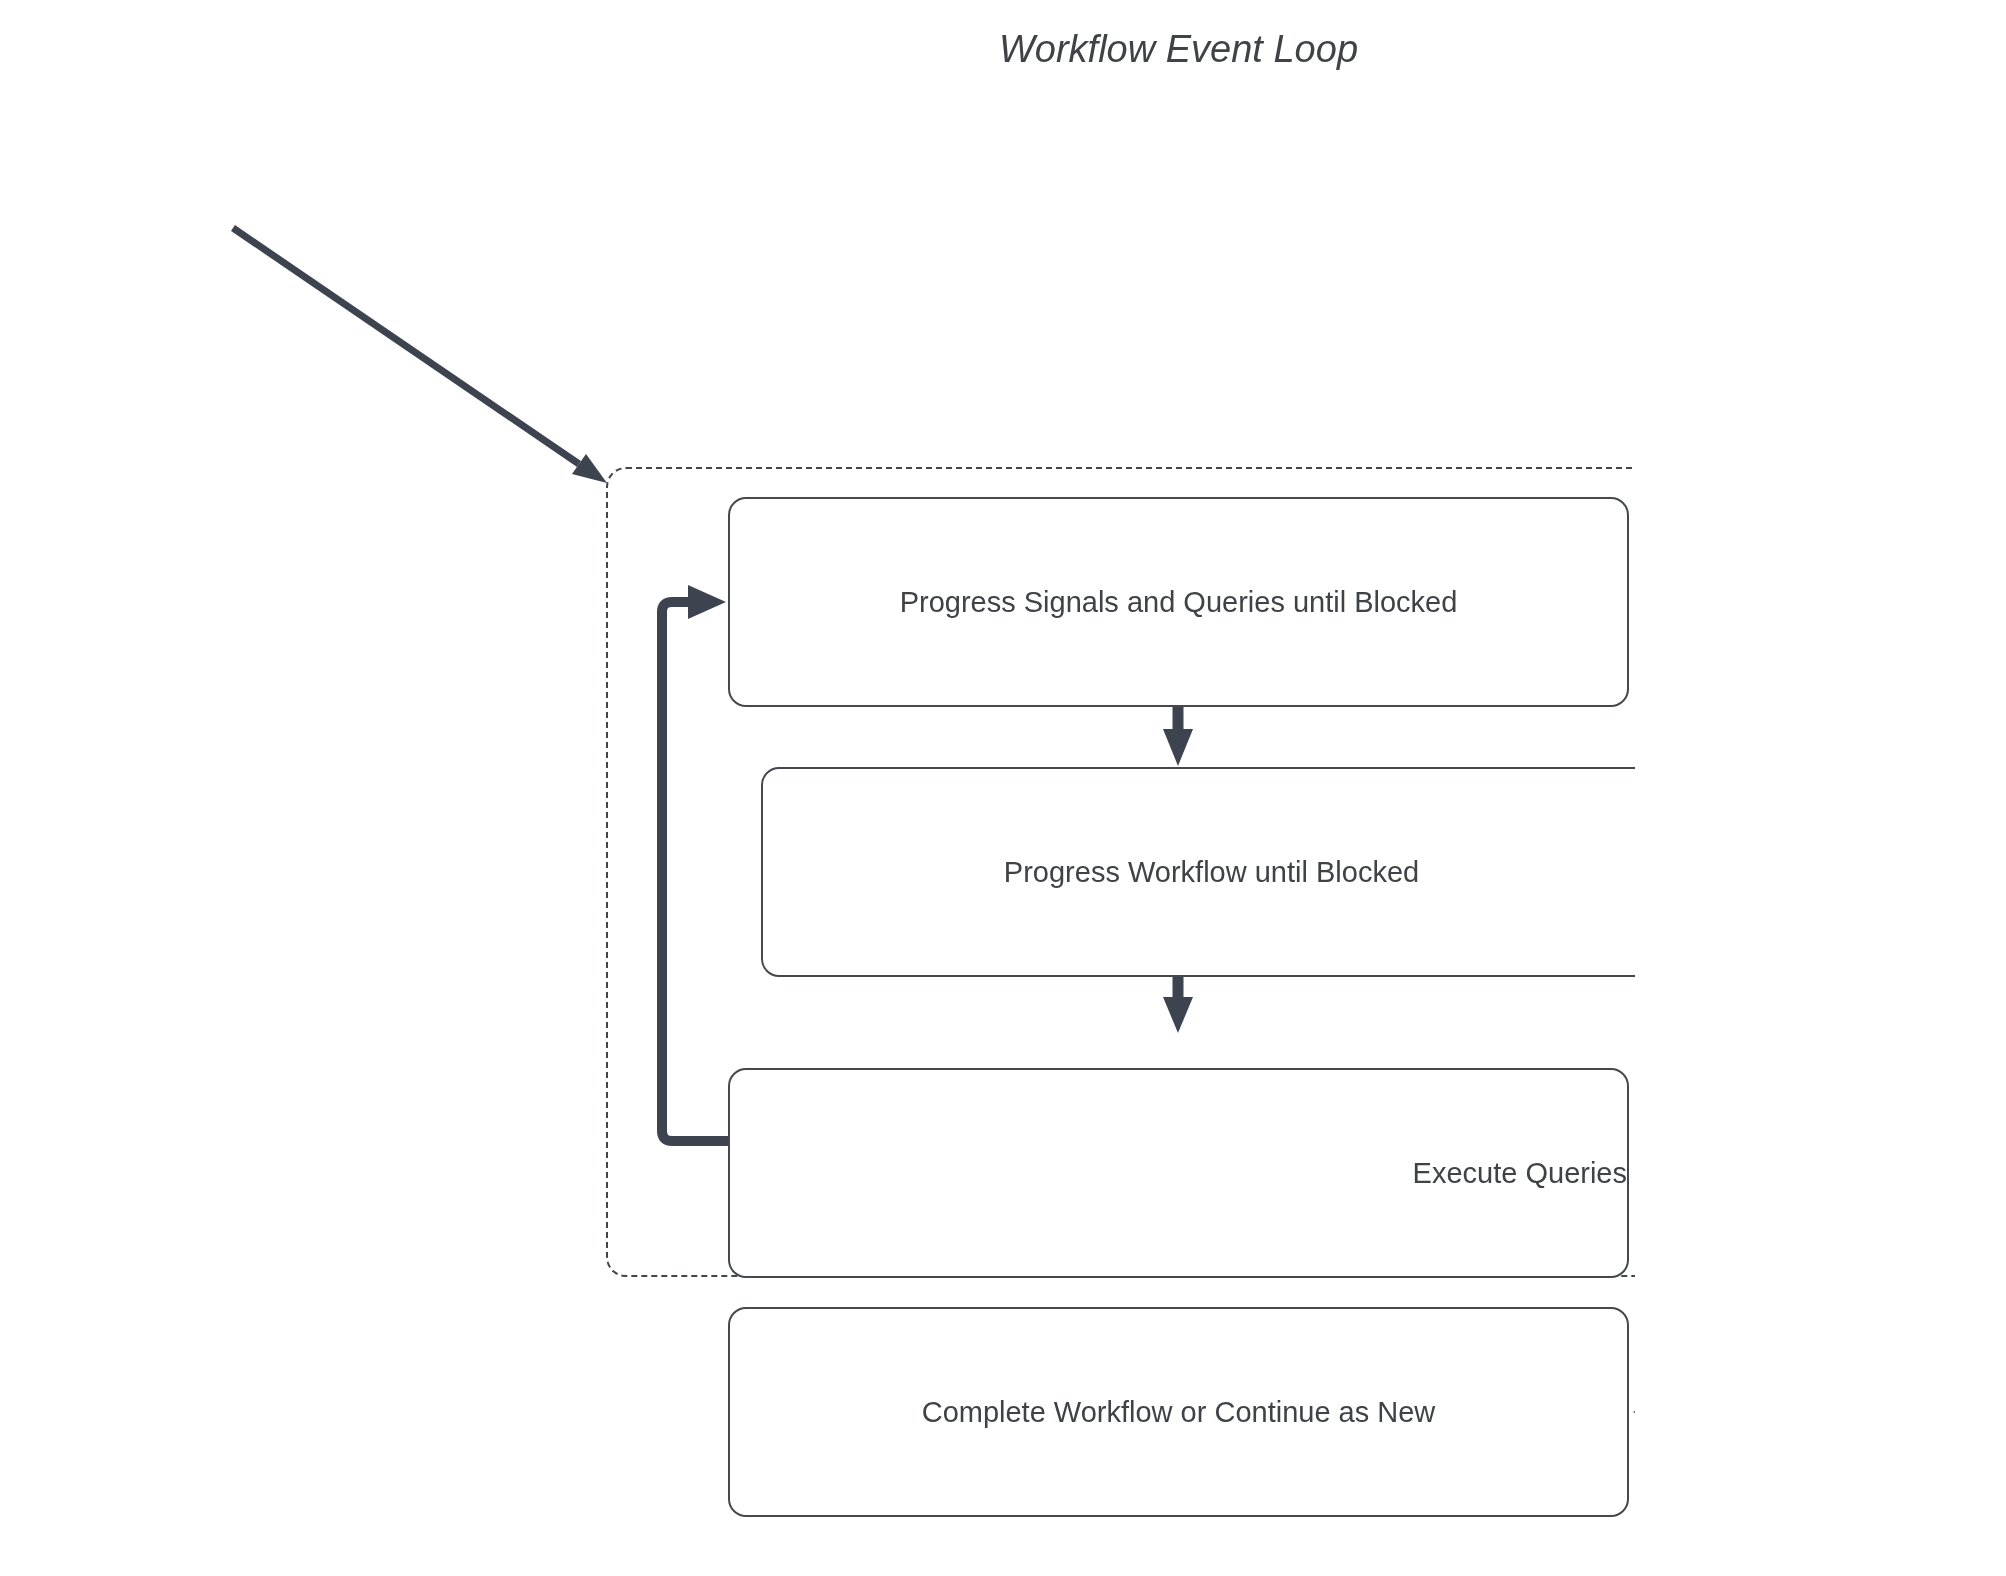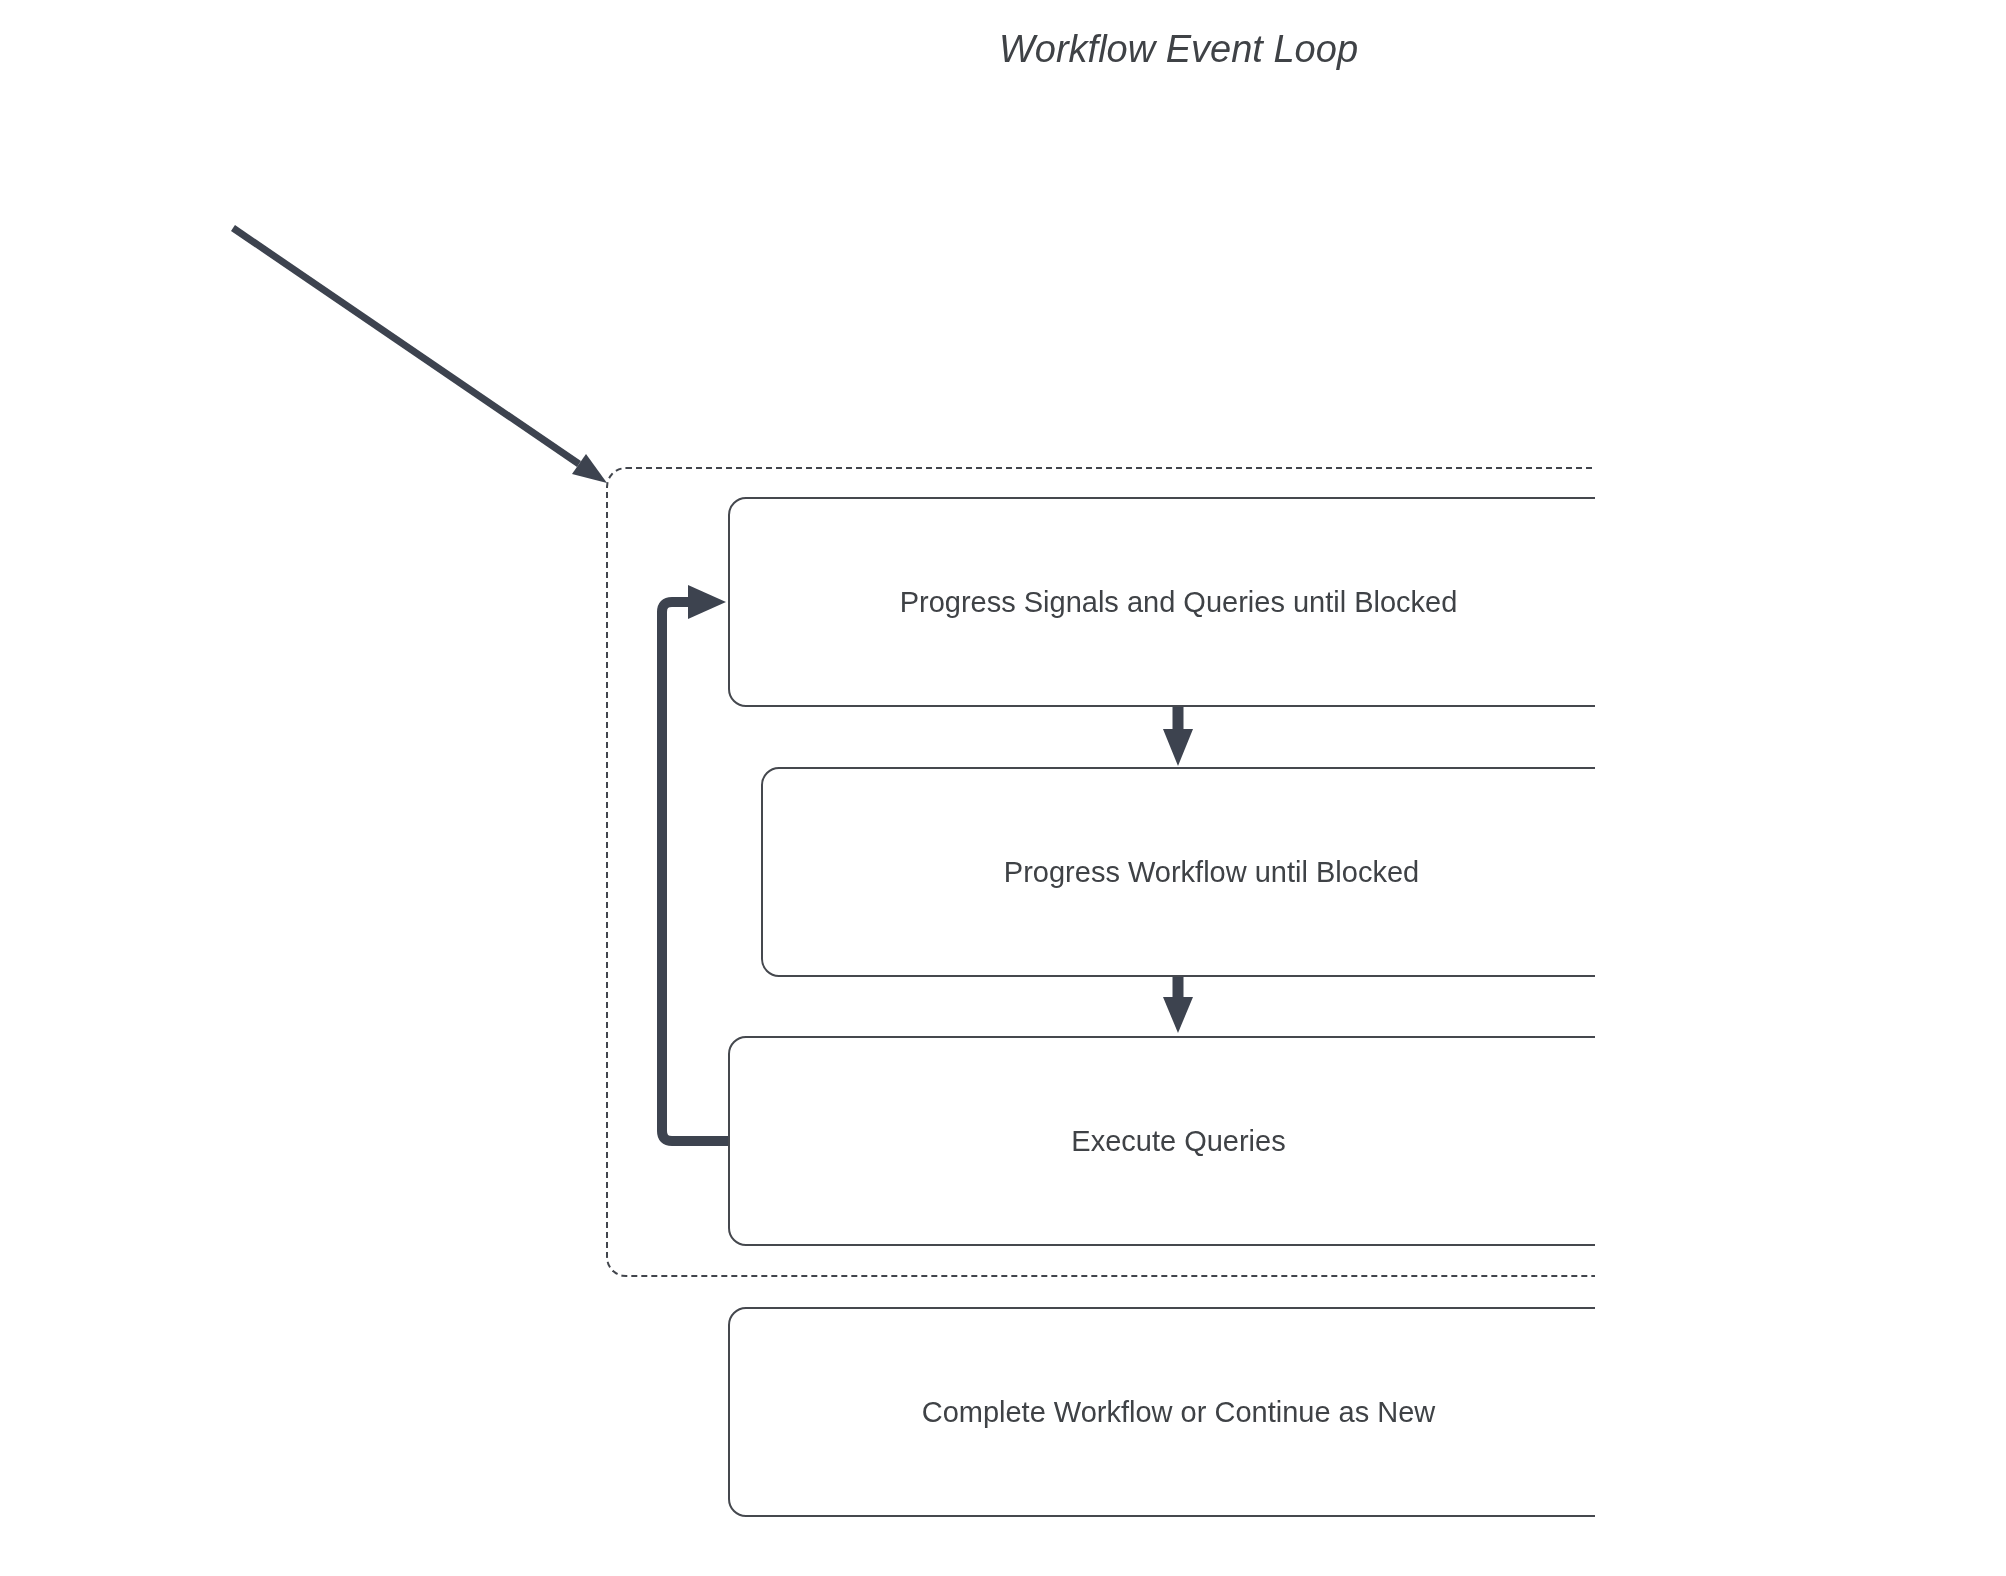--- a/index.html
+++ b/index.html
@@ -10,20 +10,21 @@
     --bg:#ffffff;
   }
   html,body{margin:0;padding:0;background:var(--bg);}
   .canvas{
     position:relative;
     width:1595px;height:1576px;
     background:var(--bg);
     font-family:"Liberation Sans", sans-serif;
     color:var(--ink);
     overflow:hidden;
+    padding-left:40px;
   }
   .title{
     position:absolute;left:728px;top:28px;width:901px;
     text-align:center;
     font-size:38px;font-style:italic;font-weight:400;
     color:var(--ink);
   }
   .annotation{
     position:absolute;left:24px;top:140px;width:290px;
     text-align:center;font-size:29px;line-height:40px;
@@ -35,21 +36,21 @@
     background:#fff;
     border:2px solid var(--box-border);
     border-radius:18px;
     display:flex;align-items:center;justify-content:center;
     font-size:29px;color:var(--ink);
     text-align:center;
   }
   #node-initialize{top:228px;}
   #node-progress-signals{top:497px;}
   #node-progress-workflow{top:767px;margin-left:33px;}
-  #node-execute-queries{top:1036px;}
+  #node-execute-queries{top:1068px;justify-content:flex-end;}
   #node-complete{top:1307px;}
   .loop-container{
     position:absolute;left:606px;top:467px;width:1146px;height:810px;
     box-sizing:border-box;
     border:2px dashed var(--dash-border);
     border-radius:20px;
     background:transparent;
   }
   svg.arrows{
     position:absolute;left:0;top:0;width:2006px;height:1576px;

